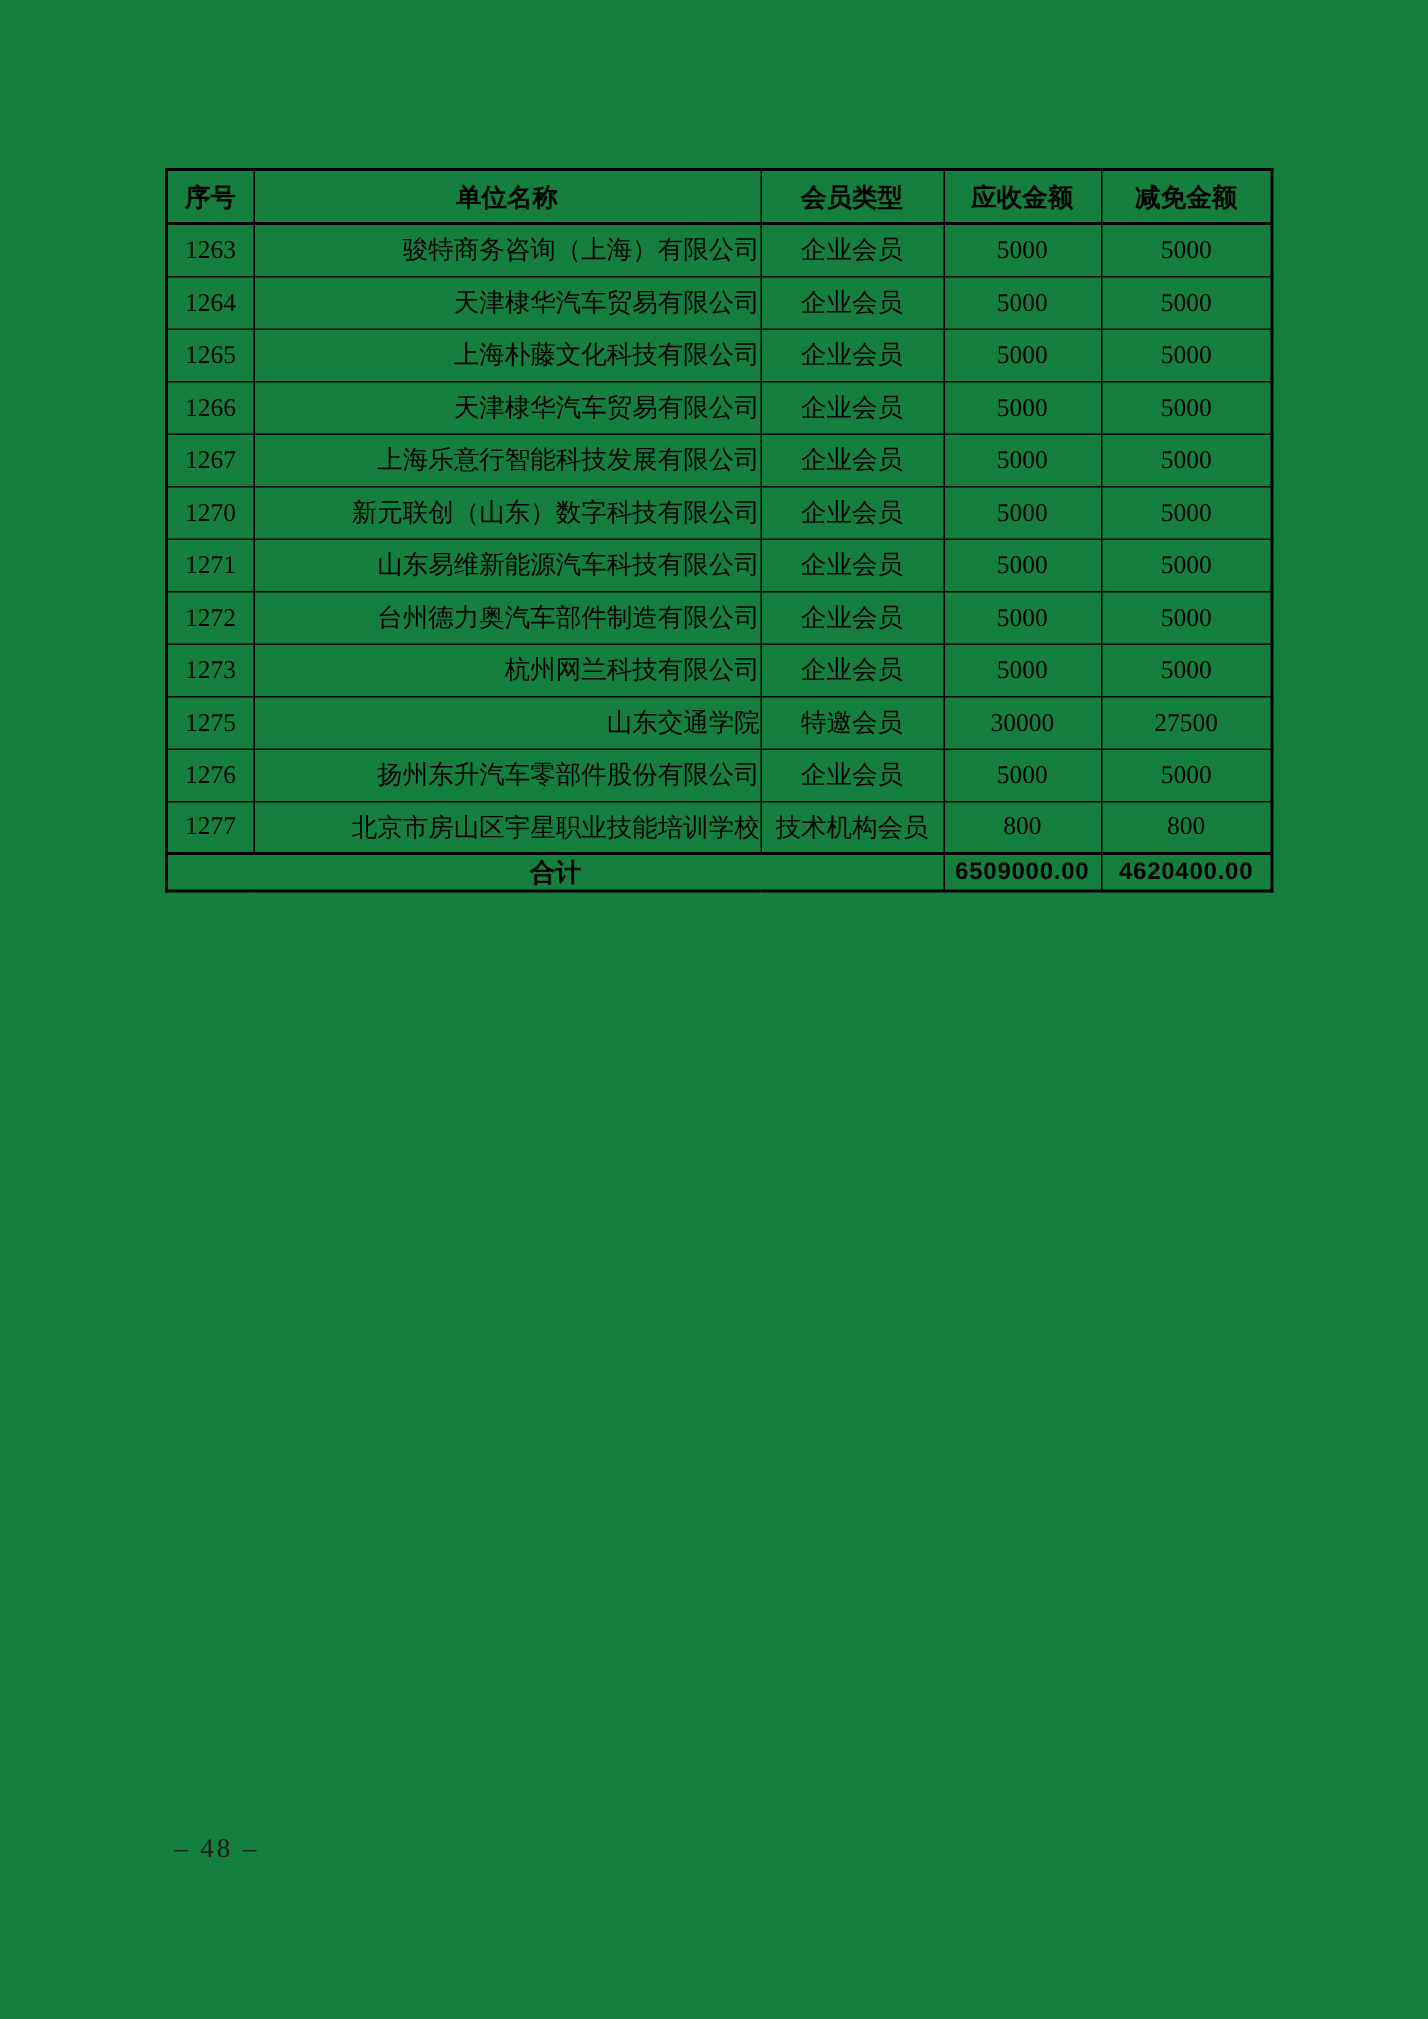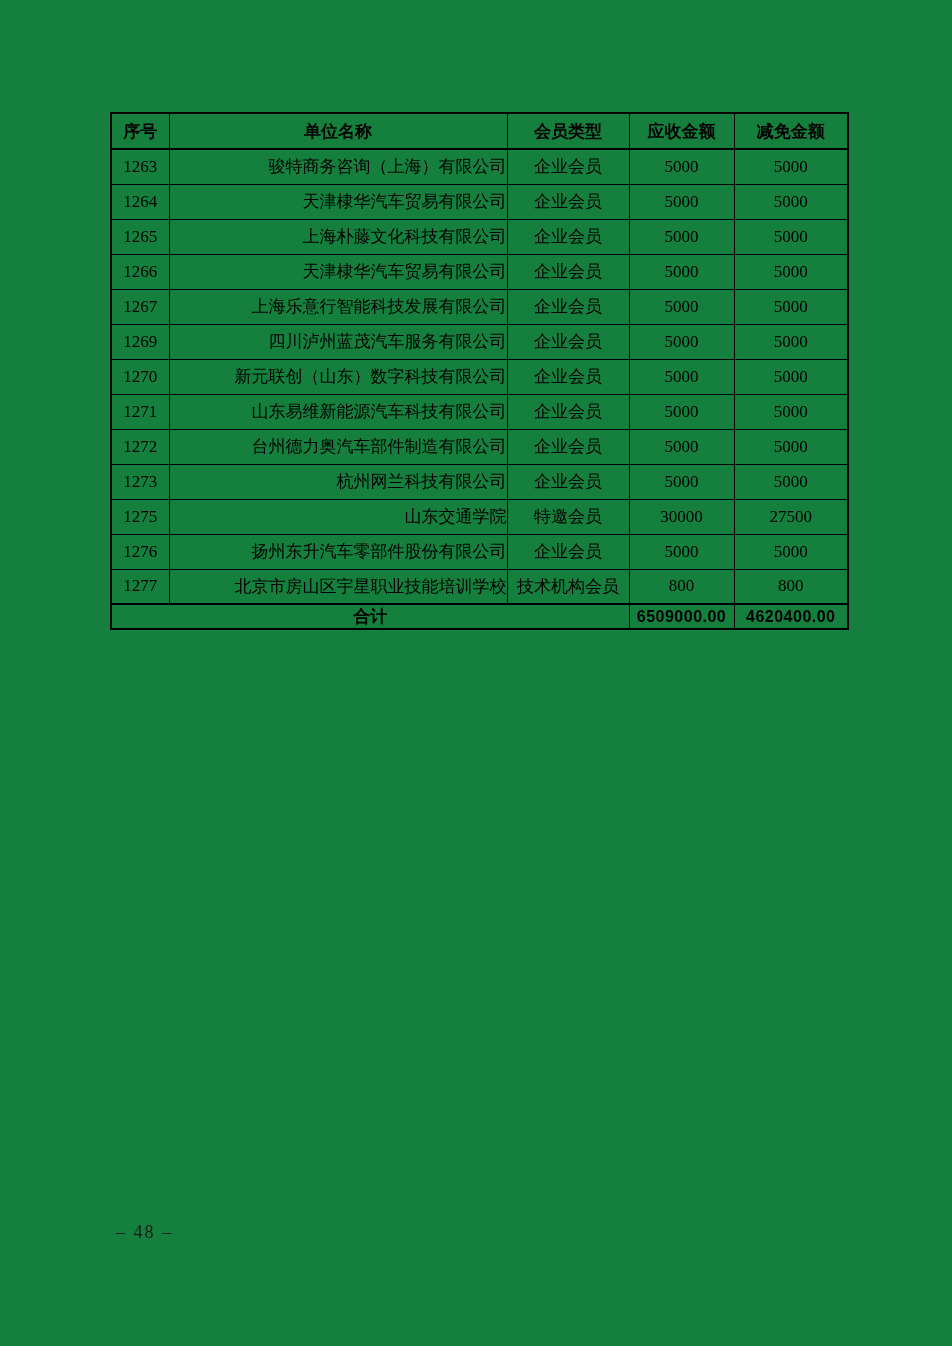--- a/index.html
+++ b/index.html
@@ -120,27 +120,20 @@
           <td>5000</td>
         </tr>
         <tr>
           <td>1267</td>
           <td class="name-cell">上海乐意行智能科技发展有限公司</td>
           <td>企业会员</td>
           <td>5000</td>
           <td>5000</td>
         </tr>
         <tr>
-          <td>1269</td>
-          <td class="name-cell">四川泸州蓝茂汽车服务有限公司</td>
-          <td>企业会员</td>
-          <td>5000</td>
-          <td>5000</td>
-        </tr>
-        <tr>
           <td>1270</td>
           <td class="name-cell">新元联创（山东）数字科技有限公司</td>
           <td>企业会员</td>
           <td>5000</td>
           <td>5000</td>
         </tr>
         <tr>
           <td>1271</td>
           <td class="name-cell">山东易维新能源汽车科技有限公司</td>
           <td>企业会员</td>

